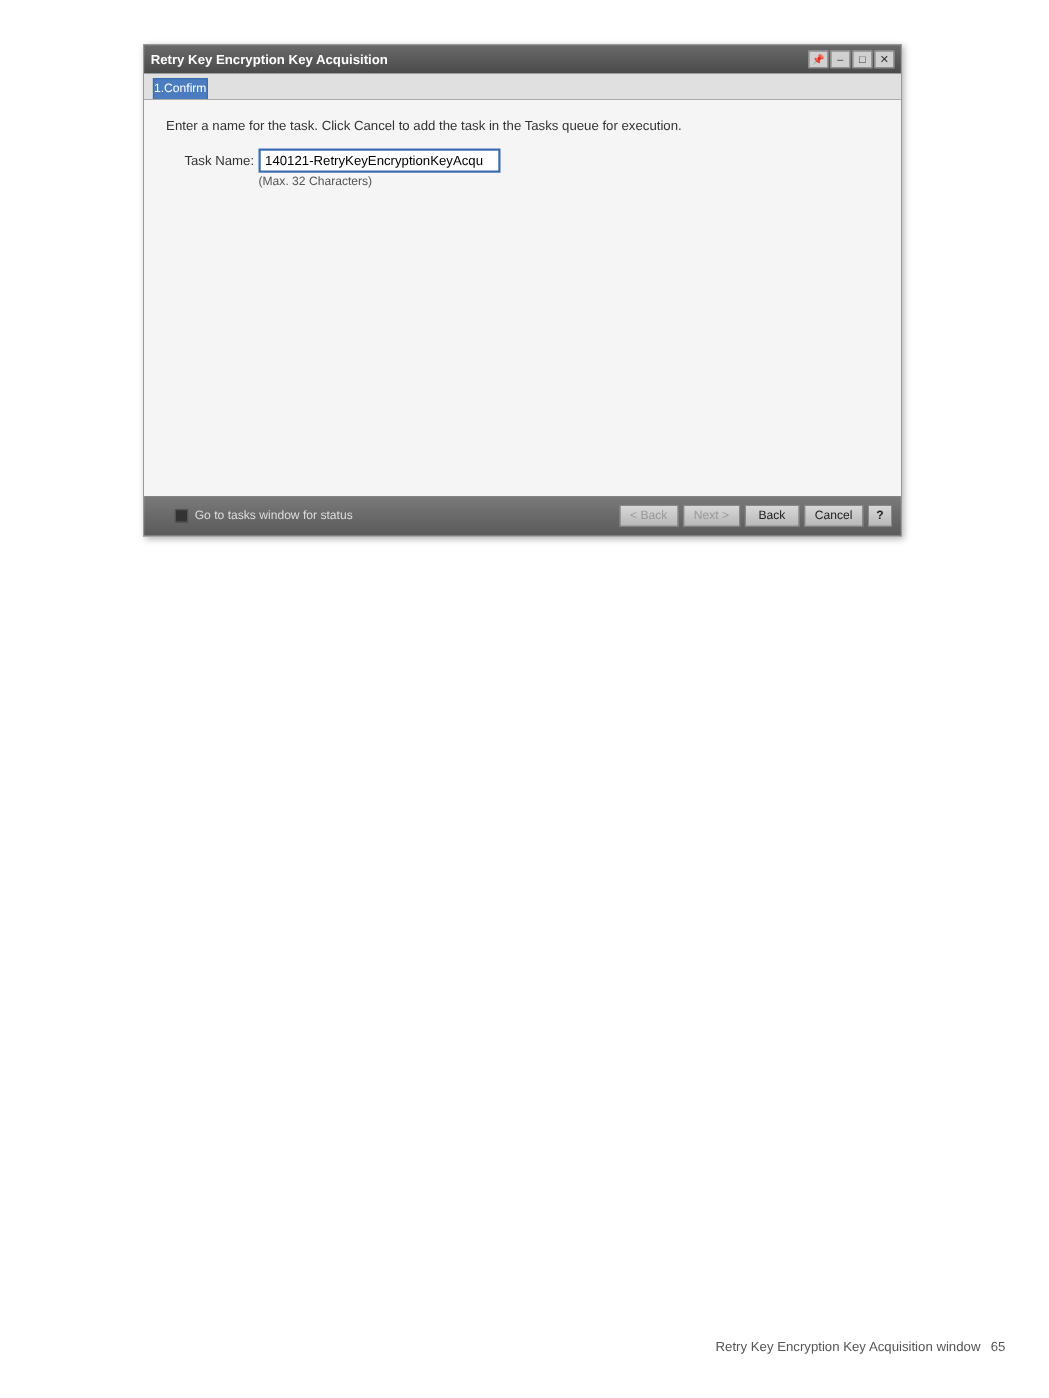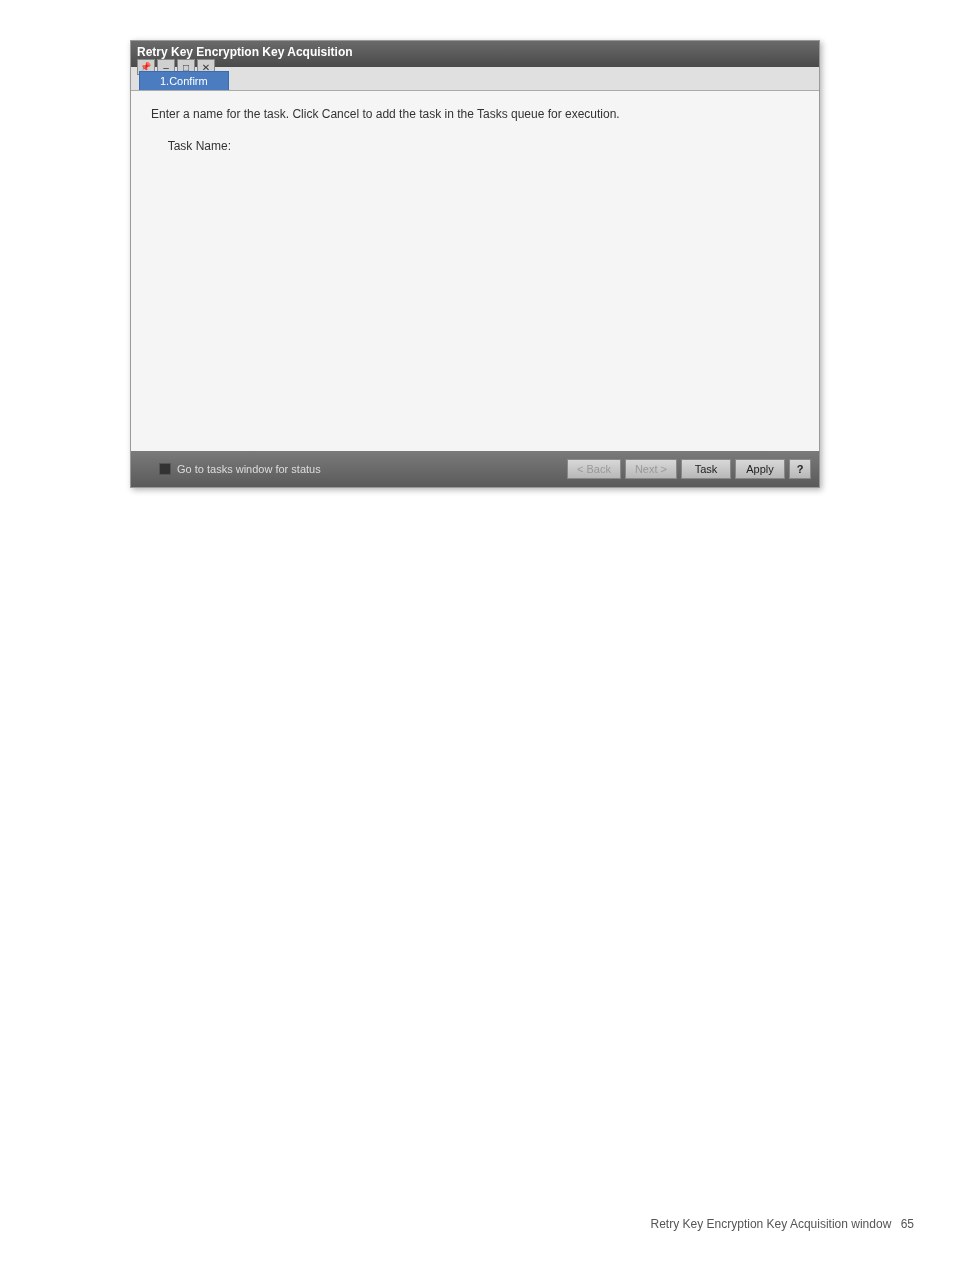--- a/index.html
+++ b/index.html
@@ -25,25 +25,24 @@
     .dialog-window {
       border: 1px solid #999;
       background: #f0f0f0;
       box-shadow: 2px 2px 6px rgba(0,0,0,0.3);
       width: 690px;
     }
 
     .title-bar {
       background: linear-gradient(to bottom, #6a6a6a, #4a4a4a);
       display: flex;
-      align-items: flex-start;
+      align-items: center;
       justify-content: space-between;
       padding: 4px 6px;
       height: 26px;
-      flex-direction: column;
     }
 
     .title-bar-text {
       color: #ffffff;
       font-size: 12px;
       font-weight: bold;
     }
 
     .title-bar-controls {
       display: flex;
@@ -72,21 +71,21 @@
       background: #e0e0e0;
       border-bottom: 1px solid #aaa;
       padding: 4px 8px 0 8px;
       display: flex;
     }
 
     .tab-item {
       background: #4a7cbf;
       color: #fff;
       font-size: 11px;
-      padding: 3px 20px;
+      padding: 3px 0;
       border: 1px solid #3a6aaf;
       border-bottom: none;
       cursor: pointer;
     }
 
     .dialog-content {
       background: #f5f5f5;
       padding: 16px 20px;
       min-height: 360px;
     }
@@ -223,32 +222,36 @@
 
     <div class="tab-bar">
       <div class="tab-item">1.Confirm</div>
     </div>
 
     <div class="dialog-content">
       <p class="instruction-text">Enter a name for the task. Click Cancel to add the task in the Tasks queue for execution.</p>
 
       <div class="form-row">
         <span class="form-label">Task Name:</span>
+        <div class="form-field-group">
+          <input class="task-name-input" type="text" value="140121-RetryKeyEncryptionKeyAcqu" style="">
+          <span class="field-hint">(Max. 32 Characters)</span>
+        </div>
       </div>
     </div>
 
     <div class="footer-bar">
       <div class="footer-left">
         <div class="footer-checkbox"></div>
         <span class="footer-label">Go to tasks window for status</span>
       </div>
       <button class="footer-btn" disabled="">&lt; Back</button>
       <button class="footer-btn" disabled="">Next &gt;</button>
-      <button class="footer-btn">Task</button>
-      <button class="footer-btn">Apply</button>
+      <button class="footer-btn">Back</button>
+      <button class="footer-btn">Cancel</button>
       <button class="footer-btn help">?</button>
     </div>
   </div>
 </div>
 
 <div class="page-footer">
   <span class="page-footer-text">Retry Key Encryption Key Acquisition window</span>
   <span class="page-footer-number">65</span>
 </div>
 

